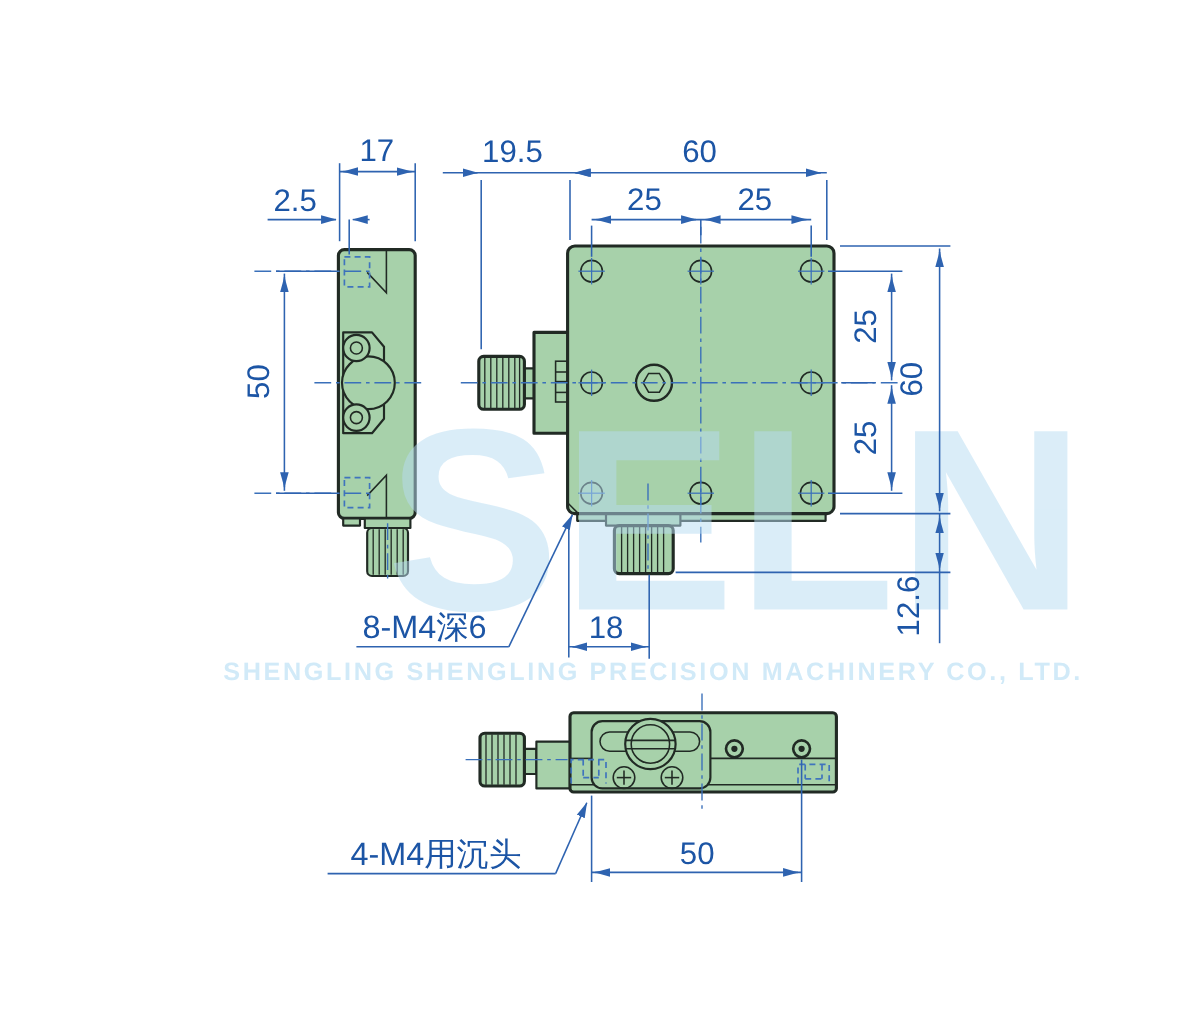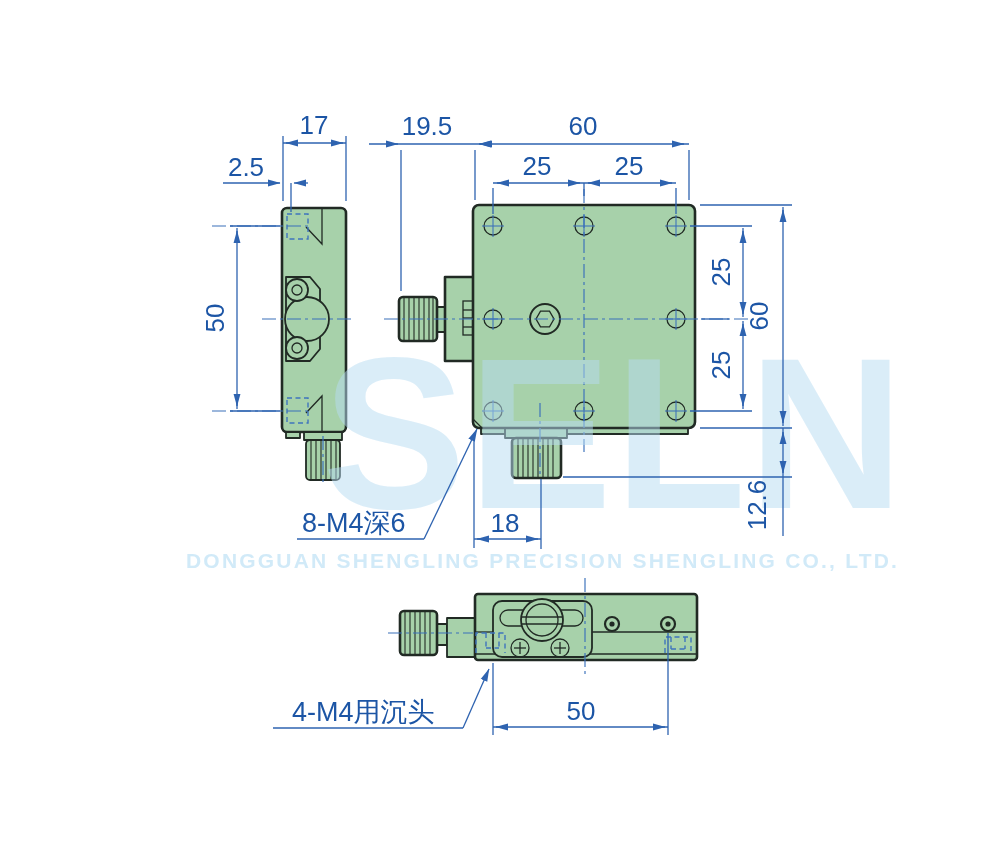--- a/index.html
+++ b/index.html
@@ -204,21 +204,21 @@
         <path class="hid" d="M665,653 V637 H691 V653"></path>
         <path class="hid" d="M671,649 H685 M671,637 V649 M685,637 V649"></path>
       </g>
       <line class="cl" x1="585" y1="578" x2="585" y2="674"></line>
       <line class="cl" x1="388" y1="633" x2="473" y2="633"></line>
     </g>
   </svg>
 
   <div id="watermark-layer">
     <div id="wm-logo" class="wm">SELN</div>
-    <div id="wm-en" class="wm">DONGGUAN SHENGLING PRECISION SHENGLING CO., LTD.</div>
+    <div id="wm-en" class="wm">SHENGLING SHENGLING PRECISION MACHINERY CO., LTD.</div>
   </div>
 
   <svg id="dim-layer" width="1001" height="853" viewBox="0 0 1001 853">
     <defs>
       <marker id="arw" viewBox="0 0 12 8" refX="11.5" refY="4" markerWidth="13" markerHeight="8.7" orient="auto" markerUnits="userSpaceOnUse">
         <path d="M0,0.7 L12,4 L0,7.3 Z" fill="#2e63b0"></path>
       </marker>
     </defs>
 
     <g>

